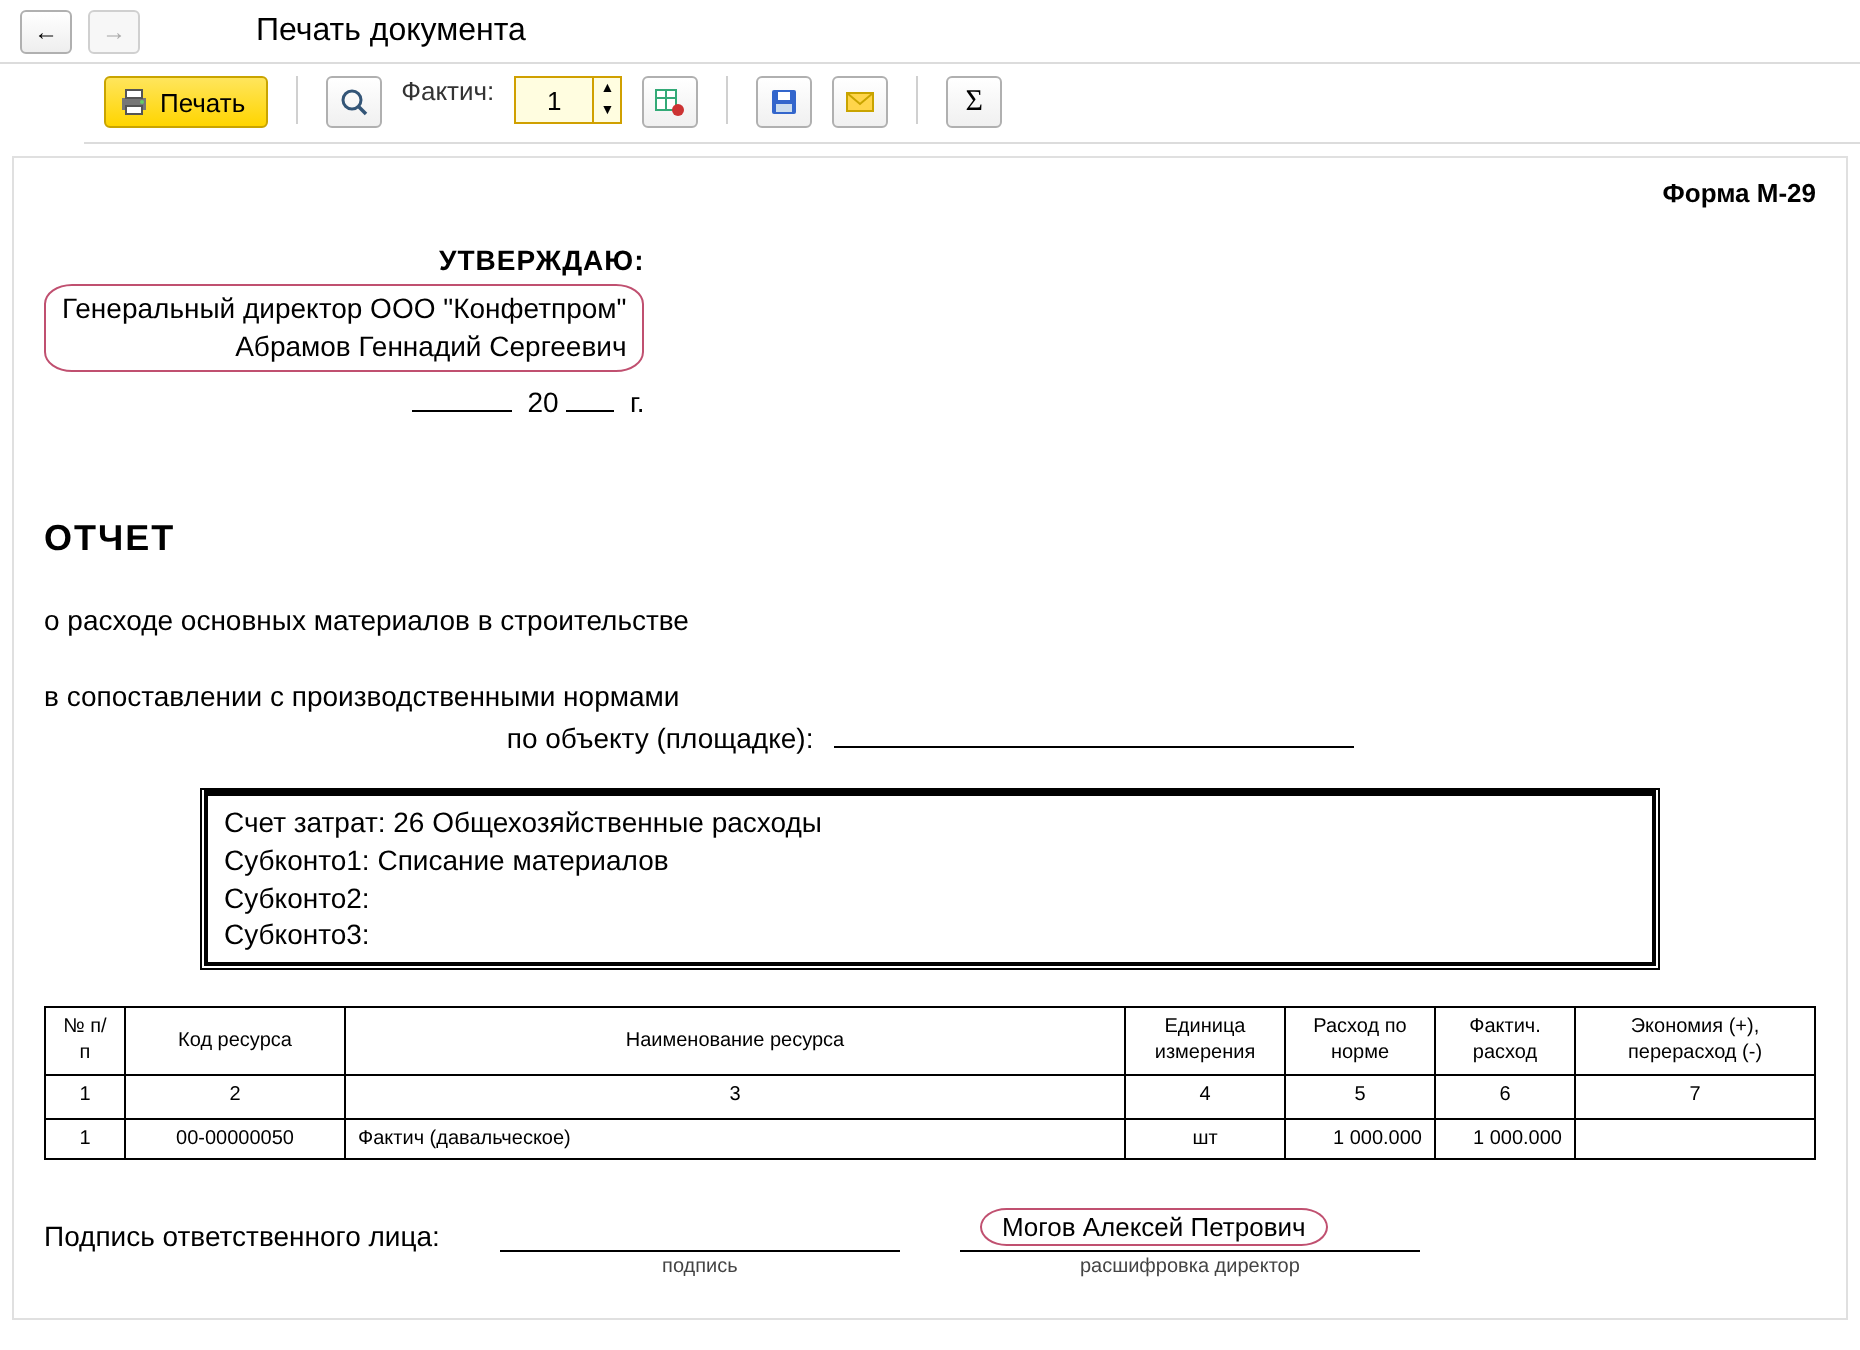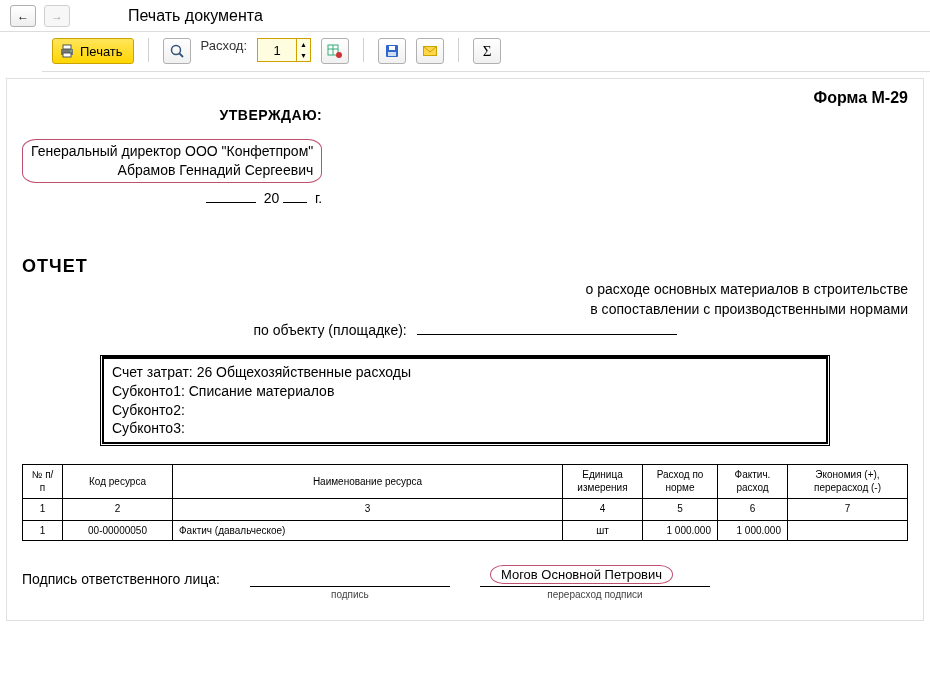--- a/index.html
+++ b/index.html
@@ -80,38 +80,38 @@
   }
   .spinner .arrows span {
     flex:1; display:flex; align-items:center; justify-content:center;
     font-size:7px; cursor:pointer; line-height:1;
   }
   .page {
     padding: 10px 15px 20px 15px;
     border: 1px solid #e0e0e0;
     margin: 6px;
   }
-  .form-no { text-align:right; font-weight:bold; font-size:16px; margin-bottom:0; }
+  .form-no { text-align:right; font-weight:bold; font-size:13px; margin-bottom:18px; }
   .head-row {
     display:flex; justify-content:space-between; align-items:flex-start;
   }
   .warehouse { font-size:14px; }
   .approve-block { text-align:right; font-size:14px; }
-  .approve-title { font-weight:bold; margin-bottom:16px; letter-spacing:0.5px;}
+  .approve-title { font-weight:bold; margin-bottom:4px; letter-spacing:0.5px;}
   .circled {
     display:inline-block;
     border: 1px solid #c05070;
     border-radius: 14px/10px;
     padding: 2px 8px;
     line-height:1.35;
   }
   .dateline { margin-top:6px; font-size:14px; }
   .uline { display:inline-block; border-bottom:1px solid #000; min-width:40px; height:14px; vertical-align:baseline;}
   .report-title { text-align:left; font-weight:bold; font-size:18px; margin-top:50px; letter-spacing:1px;}
-  .sub { text-align:right; font-size:14px; margin-top:4px; }
+  .sub { text-align:left; font-size:14px; margin-top:22px; }
   .object-line { text-align:center; font-size:14px; margin-top:4px; }
   .object-line .uline { min-width:260px; margin-left:6px;}
   .cost-box {
     border: 2px solid #000;
     border-top-width:3px;
     margin: 18px 80px 20px 80px;
     padding: 4px 8px;
     font-size:14px;
     line-height:1.35;
     position:relative;
@@ -160,21 +160,21 @@
       </svg>
     <span>Печать</span>
   </span>
   <span class="sep"></span>
   <span class="tbtn" title="preview">
     <svg width="16" height="16">
         <circle cx="7" cy="7" r="4.5" fill="none" stroke="#357" stroke-width="1.5"></circle>
         <line x1="10.5" y1="10.5" x2="14" y2="14" stroke="#357" stroke-width="1.8"></line>
       </svg>
   </span>
-  <span class="copies-label">Расход:</span>
+  <span class="copies-label">Фактич:</span>
   <span class="spinner">
     <input value="1" style="">
     <span class="arrows">
       <span>▲</span>
       <span>▼</span>
     </span>
   </span>
   <span class="tbtn">
     <svg width="16" height="16">
         <rect x="1" y="2" width="10" height="10" fill="#fff" stroke="#3a7"></rect>
@@ -274,20 +274,20 @@
 
   <div class="sign-row">
     <span>Подпись ответственного лица:</span>
     <span class="sign-slot" style="width:200px">
       <div class="sign-line"></div>
       <div class="sign-cap">подпись</div>
     </span>
     <span class="sign-slot" style="width:230px">
       <div class="sign-line" style="position:relative;">
         <span class="circled" style="position:absolute; left:10px; top:-6px; padding:0 10px; font-size:13px;">
-          <span>Могов Основной Петрович</span>
+          <span>Могов Алексей Петрович</span>
         </span>
       </div>
-      <div class="sign-cap">перерасход подписи</div>
+      <div class="sign-cap">расшифровка директор</div>
     </span>
   </div>
 
 </div>
 
 </body></html>

